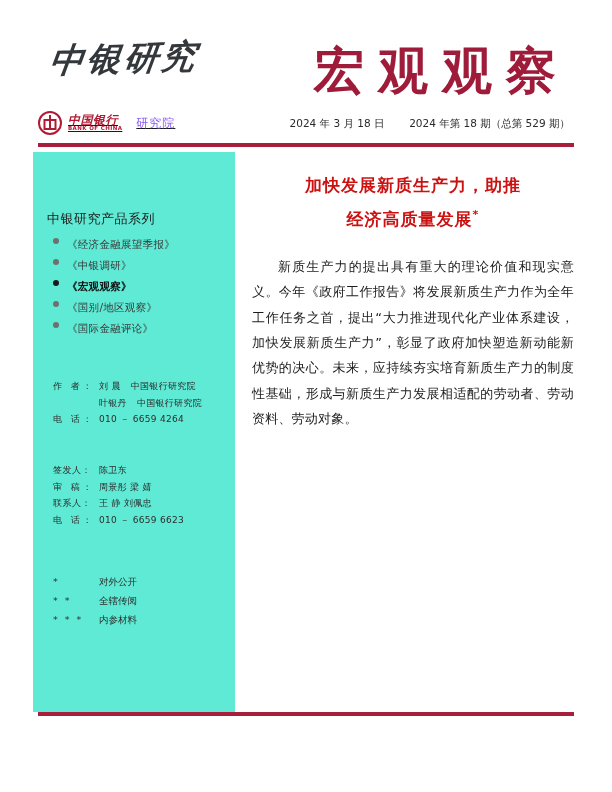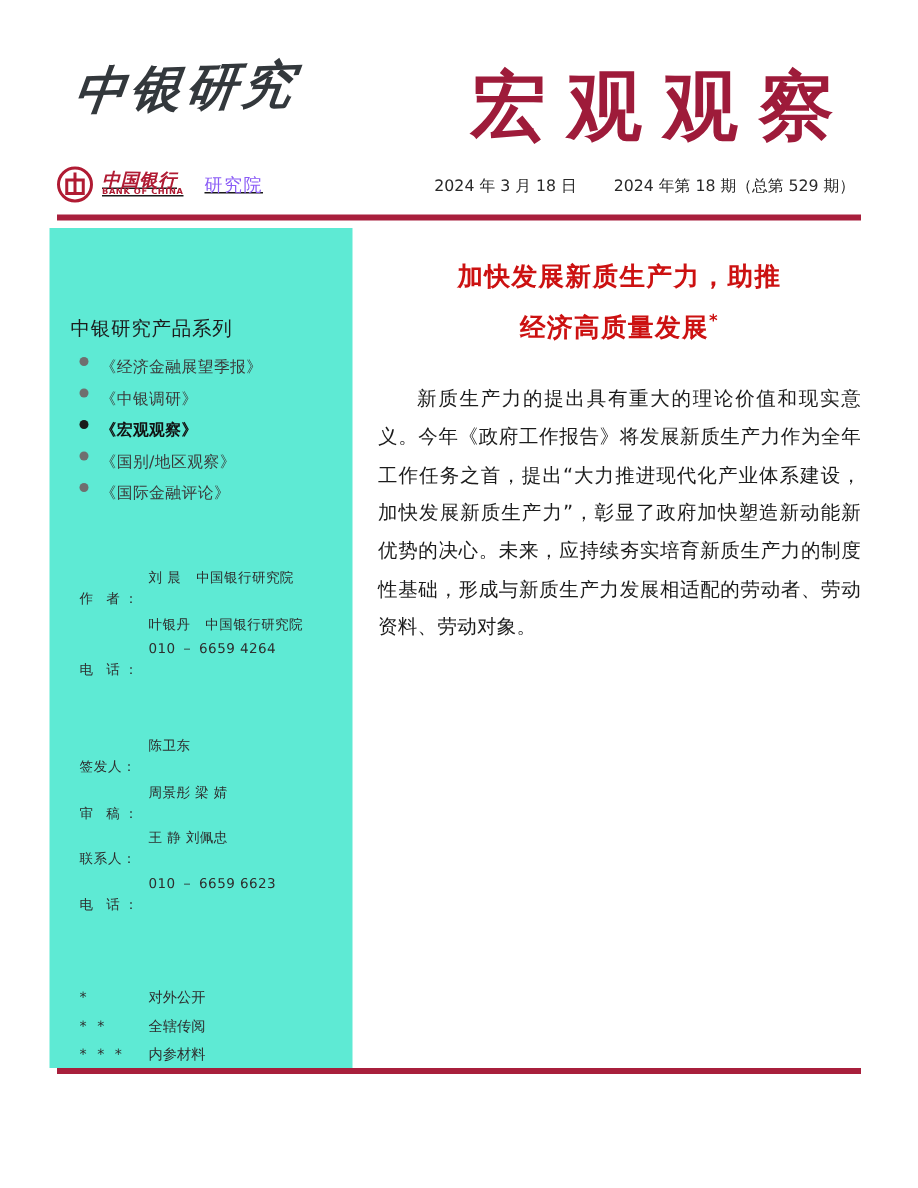--- a/index.html
+++ b/index.html
@@ -165,21 +165,21 @@
     font-size: 9px;
     color: #2d2d2d;
     line-height: 1.85;
     margin-left: 6px;
   }
   #authors-block { margin-top: 42px; }
   #signoff-block { margin-top: 34px; }
   #legend-block { margin-top: 44px; font-size: 9.5px; line-height: 2.0; }
 
   .meta-row { display: flex; white-space: nowrap; }
-  .meta-key { width: 46px; flex: 0 0 auto; letter-spacing: 3px; margin-top: 14px; }
+  .meta-key { width: 46px; flex: 0 0 auto; letter-spacing: 3px; }
   .meta-key.narrow { letter-spacing: 0.5px; }
   .meta-val { letter-spacing: 0.3px; }
   .meta-val .sp { display: inline-block; width: 10px; }
   .legend-row { display: flex; }
   .legend-mark { width: 46px; flex: 0 0 auto; letter-spacing: 2px; }
 
   
   #content {
     position: absolute;
     left: 252px; top: 152px;

